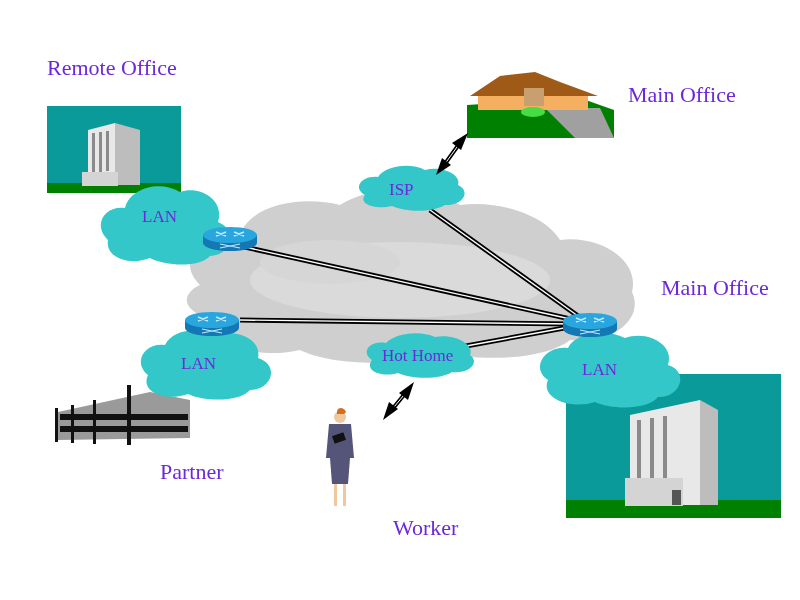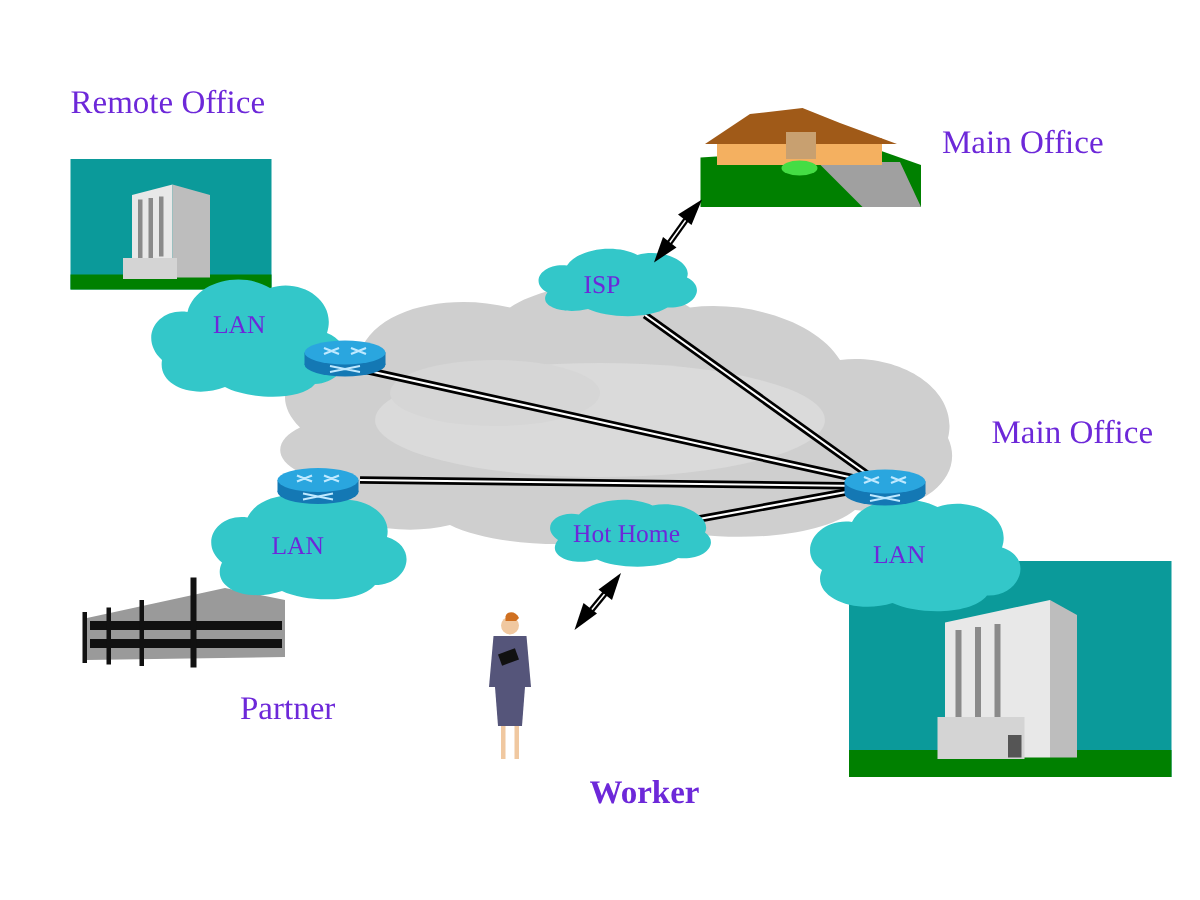--- a/index.html
+++ b/index.html
@@ -147,19 +147,19 @@
     <line x1="390" y1="412" x2="408" y2="390" stroke="#fff" stroke-width="1"></line>
     <polygon points="383,420 389,402 398,409" fill="#000"></polygon>
     <polygon points="414,382 408,400 399,393" fill="#000"></polygon>
   </g>
 </svg>
 
 <div class="label lbl-lg" style="left:47px; top:55px;">Remote Office</div>
 <div class="label lbl-lg" style="left:628px; top:82px;">Main Office</div>
 <div class="label lbl-lg" style="left:661px; top:275px;">Main Office</div>
 <div class="label lbl-lg" style="left:160px; top:447px;margin-top:12px;">Partner</div>
-<div class="label lbl-lg" style="left:393px; top:515px;font-weight:bold;">Worker</div>
+<div class="label lbl-lg" style="left:393px; top:515px;">Worker</div>
 
 <div class="label lbl-md" style="left:142px; top:207px;">LAN</div>
 <div class="label lbl-md" style="left:181px; top:354px;">LAN</div>
 <div class="label lbl-md" style="left:582px; top:360px;">LAN</div>
 <div class="label lbl-md" style="left:389px; top:180px;">ISP</div>
 <div class="label lbl-md" style="left:382px; top:346px;">Hot Home</div>
 
 </body></html>

